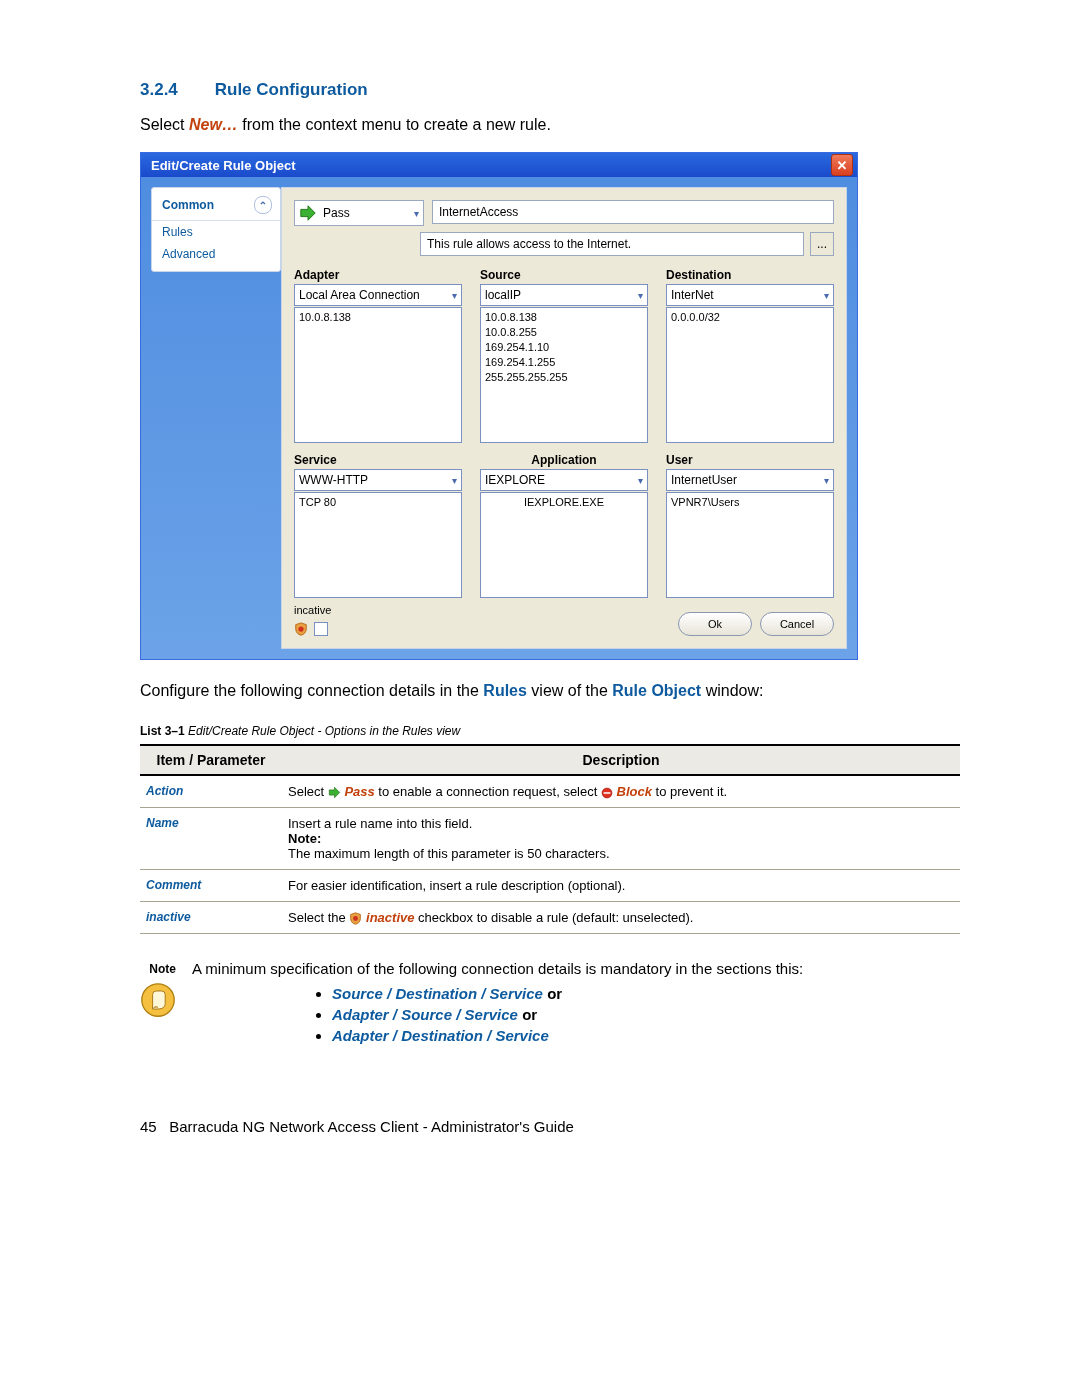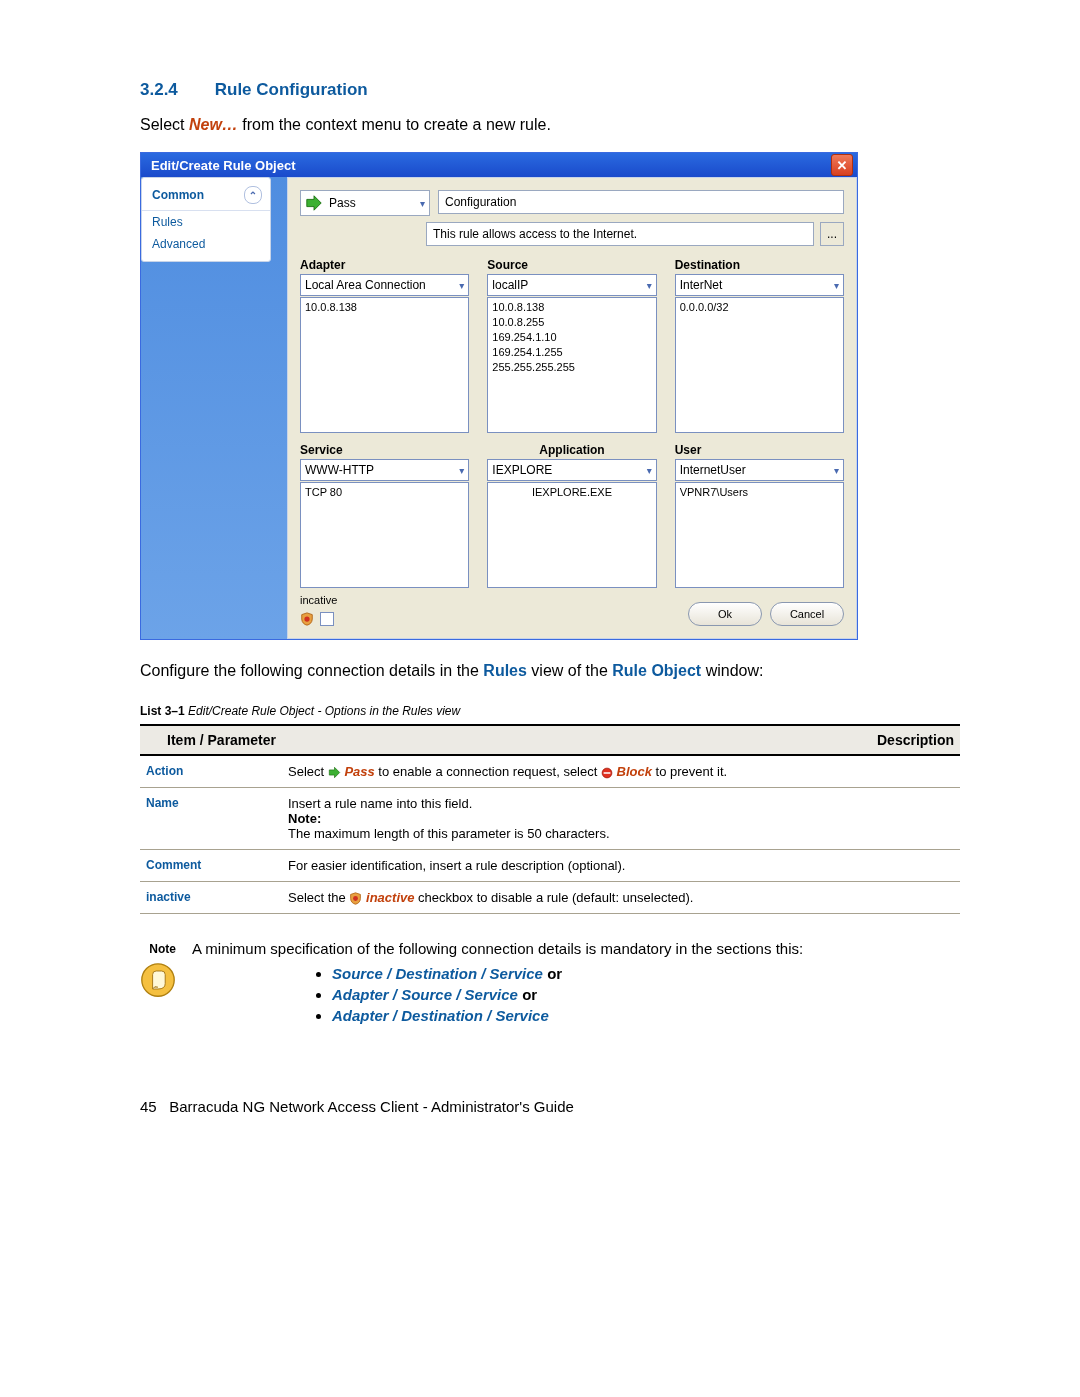--- a/index.html
+++ b/index.html
@@ -46,21 +46,22 @@
     font-size:13px;
   }
   .close-btn {
     width:20px;height:20px;background:linear-gradient(#f07a5a,#d84020);
     border:1px solid #b03010;border-radius:3px;
     display:flex;align-items:center;justify-content:center;
     color:#fff;font-weight:bold;font-size:13px;
   }
   .dialog-body {
     display:flex;
-    gap:16px;
+    padding:10px;
+    gap:0;
     background: linear-gradient(180deg,#4f8de0 0%, #6ca3e8 100%);
   }
   .sidebar {
     width:130px;
   }
   .side-panel {
     background:#fff;
     border:1px solid #c8d4e8;
     border-radius:3px;
     padding:6px 0;
@@ -146,34 +147,34 @@
   .list-caption { font-size:12px; margin-bottom:6px; }
   .list-caption .bold { font-weight:bold; }
   .list-caption .ital { font-style:italic; }
 
   table.params {
     width:100%;
     border-collapse:collapse;
     font-size:13px;
   }
   table.params thead th {
-    text-align:right;
+    text-align:center;
     background:#eceae4;
     border-top:2px solid #000;
     border-bottom:2px solid #000;
     padding:6px 6px;
     font-weight:bold;
     font-size:14px;
   }
   table.params tbody td {
     border-bottom:1px solid #a8a290;
     padding:8px 6px;
     vertical-align:top;
   }
-  .param-name { color:#0d5a9e; font-weight:bold; font-size:12px; width:130px;}
+  .param-name { color:#0d5a9e; font-weight:bold; font-style:italic; font-size:12px; width:130px;}
   .desc-note { font-weight:bold; }
   .inline-green-arrow { display:inline-block;width:13px;height:13px;vertical-align:middle;}
   .inline-red-circle { display:inline-block;width:12px;height:12px;vertical-align:middle;}
   .inline-shield { display:inline-block;width:13px;height:13px;vertical-align:middle;}
 
   .note-block {
     display:flex;
     gap:16px;
     margin-top:26px;
     align-items:flex-start;
@@ -231,21 +232,21 @@
           <div class="action-select">
             <span class="green-arrow">
               <svg viewBox="0 0 20 20">
                   <path d="M2 6 H10 V2 L18 10 L10 18 V14 H2 Z" fill="#3cb032" stroke="#1a7010" stroke-width="1"></path>
                 </svg>
             </span>
             <span>Pass</span>
             <span class="dd-arrow">▾</span>
           </div>
           <div class="name-input">
-            <span>Configuration</span>
+            <span>InternetAccess</span>
           </div>
         </div>
         <div class="row2">
           <div style="width:120px"></div>
           <div class="comment-input">
             <span>This rule allows access to the Internet.</span>
           </div>
           <div class="dots-btn">...</div>
         </div>
 

